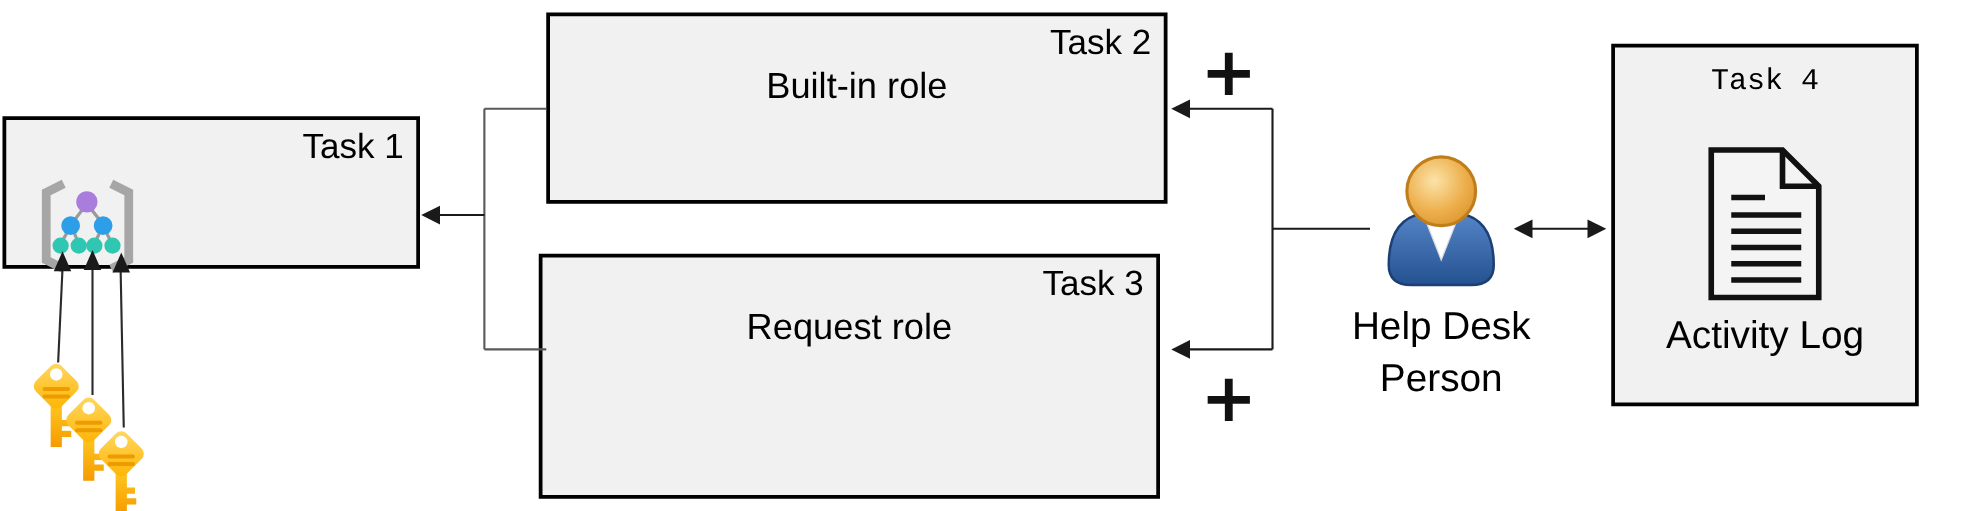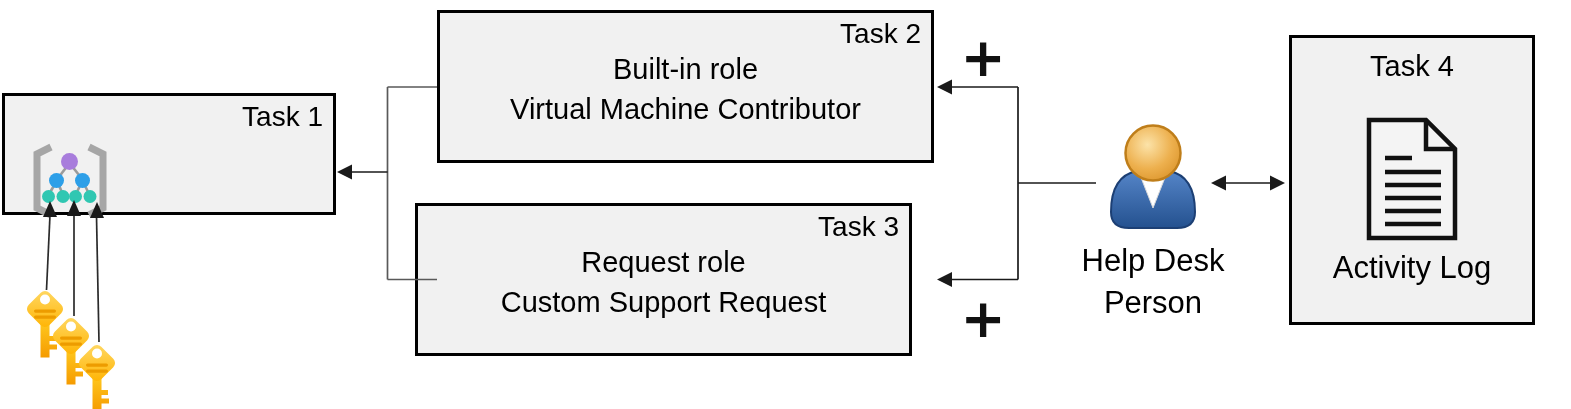--- a/index.html
+++ b/index.html
@@ -7,31 +7,31 @@
   .canvas{position:relative;width:1571px;height:409px;background:#fff;overflow:hidden;}
 
   .box{
     position:absolute;
     box-sizing:border-box;
     background:var(--box-fill,#F1F1F1);
     border:3px solid var(--box-border,#000);
   }
   #task1{left:2px;   top:93px;  width:334px; height:122px;}
   #task2{left:437px; top:10px;  width:497px; height:153px;}
-  #task3{left:415px; top:203px; width:497px; height:153px;}
+  #task3{left:431px; top:203px; width:497px; height:196px;}
   #task4{left:1289px;top:35px;  width:246px; height:290px;}
 
   .corner-tag{position:absolute; top:4px; right:10px; font-size:28px; line-height:34px; white-space:nowrap;}
   .box-content{position:absolute; left:0; right:0; top:36px; text-align:center; font-size:29px; line-height:40px;}
 
   .t1row{position:absolute; left:24px; top:46px; display:flex; align-items:center; gap:14px;}
   .t1name{font-size:31px; white-space:nowrap;}
 
   .t4col{position:absolute; left:0; right:0; top:0; display:flex; flex-direction:column; align-items:center; padding-top:10px;}
-  .t4tag{font-size:29px; line-height:36px;}
+  .t4tag{font-size:24px; line-height:36px;font-family:Liberation Mono, monospace;}
   .t4icon{margin-top:32px;}
   .t4caption{margin-top:8px; font-size:31px;}
 
   .actor-icon{position:absolute; left:1103px; top:124px;}
   .actor-label{position:absolute; left:1058px; top:240px; width:190px; text-align:center; font-size:31px; line-height:42px;}
 
   .plus{
     position:absolute; transform:translate(-50%,-50%);
     font-family:"DejaVu Sans", sans-serif; font-weight:700; font-size:54px; color:#111;
     line-height:1;
@@ -68,29 +68,27 @@
         <circle cx="46.5" cy="54.5" r="6.5" fill="#30C7B2"></circle>
         <circle cx="61" cy="54.5" r="6.5" fill="#30C7B2"></circle>
       </svg>
     </div>
   </div>
 
   <div class="box" id="task2">
     <div class="corner-tag">Task 2</div>
     <div class="box-content">
       <div>Built-in role</div>
-      <div>Virtual Machine Contributor</div>
     </div>
   </div>
 
   <div class="box" id="task3">
     <div class="corner-tag">Task 3</div>
     <div class="box-content">
       <div>Request role</div>
-      <div>Custom Support Request</div>
     </div>
   </div>
 
   <div class="box" id="task4">
     <div class="t4col">
       <div class="t4tag">Task 4</div>
       <svg class="t4icon" width="96" height="126" viewBox="0 0 96 126">
         <path d="M5 4 H62 L91 33 V122 H5 Z" fill="#F4F4F4" stroke="#111" stroke-width="4.5" stroke-linejoin="miter"></path>
         <path d="M62 4 V33 H91" fill="none" stroke="#111" stroke-width="4.5"></path>
         <g stroke="#111" stroke-width="4.5">

